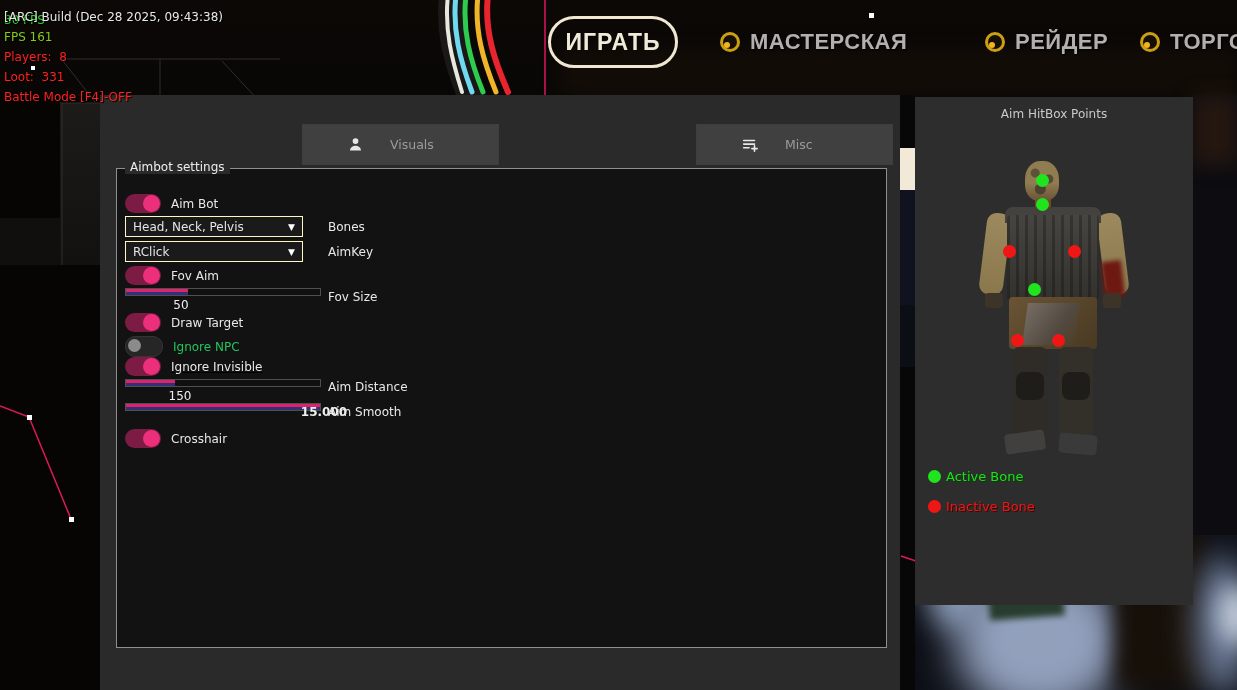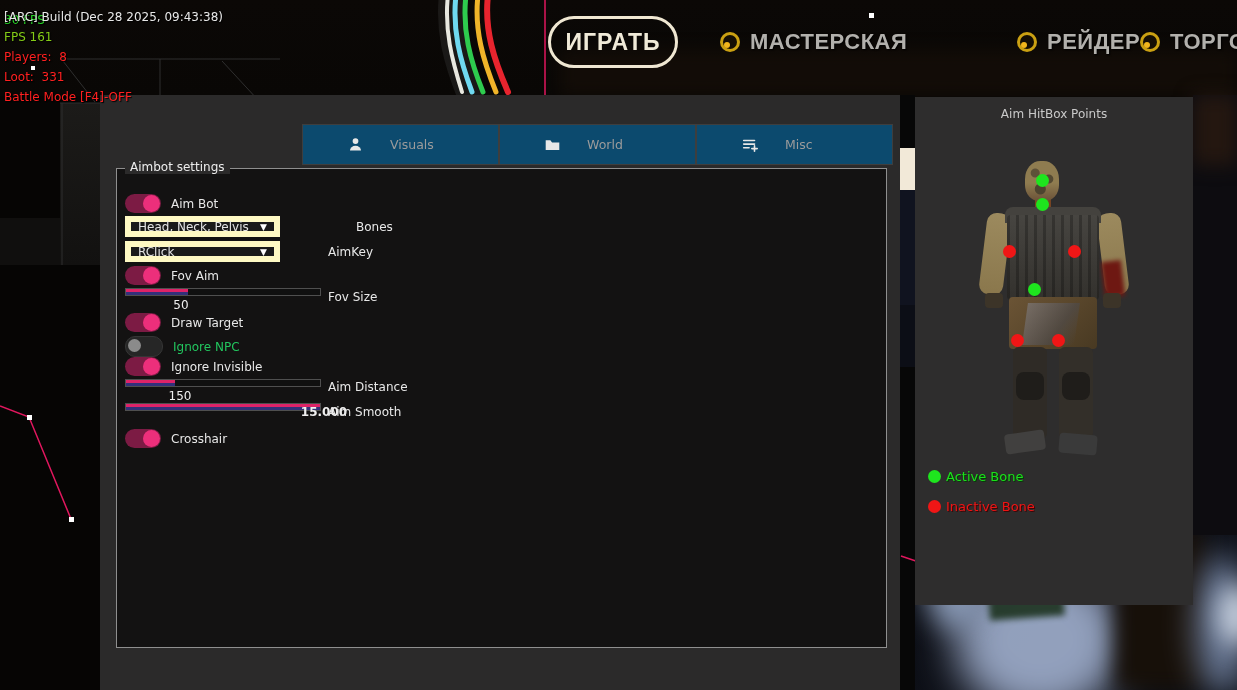--- a/index.html
+++ b/index.html
@@ -40,36 +40,36 @@
      color:#b2b0ac;font:bold 22px "Liberation Sans",sans-serif;letter-spacing:.5px;text-shadow:1px 1px 2px #000;}
   .coin{width:20px;height:20px;border-radius:50%;background:#caa012;position:relative;flex:none;}
   .coin::before{content:"";position:absolute;left:3px;top:3px;width:14px;height:14px;border-radius:50%;background:#140e04;}
   .coin::after{content:"";position:absolute;left:4px;top:10px;width:6px;height:6px;border-radius:50%;background:#f2b61c;}
 
   
   #panel{position:absolute;left:100px;top:95px;width:800px;height:595px;background:#2b2a2a;z-index:10;}
   .tab{position:absolute;top:29px;height:41px;display:flex;align-items:center;box-sizing:border-box;padding-left:44px;gap:26px;cursor:default;}
   .tab .tlabel{font-size:12.5px;color:#9b9b9b;}
   .tab.active .tlabel{color:#eaeaea;}
-  .tab.boxed{background:#0c4a6e;border:1px solid #3e3e3e;}
+  .tab.boxed{background:#404040;border:1px solid #3e3e3e;}
   .tab svg{flex:none;}
 
   #groupbox{position:absolute;left:16px;top:73px;width:769px;height:478px;border:1px solid #8f8f8f;background:#131212;}
   .group-legend{position:absolute;top:-9px;left:8px;background:#2b2a2a;padding:0 5px;font-size:12px;color:#ededed;}
 
   .trow{position:absolute;left:8px;display:flex;align-items:center;gap:10px;}
   .trow .lbl{font-size:12px;color:#e8e8e8;}
   .trow.disabled .lbl{color:#22c55e;}
   .toggle{width:36px;height:19px;border-radius:10px;position:relative;flex:none;}
   .toggle.on{background:#7c1b44;}
   .toggle.on .knob{position:absolute;right:1px;top:1px;width:17px;height:17px;border-radius:50%;background:#ec2f7b;}
   .toggle.off{background:#262626;border:1px solid #353535;}
   .toggle.off .knob{position:absolute;left:2px;top:2px;width:13px;height:13px;border-radius:50%;background:#8b8b8b;}
 
-  .dd{position:absolute;left:8px;width:155px;height:21px;background:#1a1a1a;border:6px solid #fef9c3;
+  .dd{position:absolute;left:8px;width:178px;height:21px;background:#1a1a1a;border:1px solid #fef9c3;
       box-sizing:border-box;display:flex;align-items:center;padding:0 7px;font-size:12px;color:#e4e4e4;}
   .dd .caret{margin-left:auto;font-size:9px;color:#fff;}
   .slabel{position:absolute;left:211px;font-size:12px;color:#e8e8e8;white-space:nowrap;}
   .slider{position:absolute;left:8px;width:196px;height:8px;background:#101010;border:1px solid #4f4f4f;box-sizing:border-box;}
   .slider .fill{height:100%;background:linear-gradient(to bottom,#de2368 0 55%,#33307a 55% 100%);}
   .sval{position:absolute;font-size:12px;color:#efefef;text-align:center;}
 
   
   #hitbox-panel{position:absolute;left:915px;top:97px;width:278px;height:508px;background:#2e2d2d;z-index:10;}
   #hitbox-title{position:absolute;top:10px;left:0;width:100%;text-align:center;font-size:12px;color:#c9c9c9;}
@@ -176,43 +176,37 @@
 <div class="hud-line" style="top:30px;color:#84cc16;">FPS 161</div>
 <div class="hud-line" style="top:50px;color:#ff2020;">Players:  8</div>
 <div class="hud-line" style="top:70px;color:#ff2020;">Loot:  331</div>
 <div class="hud-line" style="top:90px;color:#ff2020;">Battle Mode [F4]-OFF</div>
 
 <div id="play-pill">ИГРАТЬ</div>
 <div class="menu-item" style="left:720px;justify-content:flex-end;">
   <span class="coin"></span>
   <span>МАСТЕРСКАЯ</span>
 </div>
-<div class="menu-item" style="left:1017px;">
+<div class="menu-item" style="left:985px;">
   <span class="coin"></span>
   <span>РЕЙДЕР</span>
 </div>
 <div class="menu-item" style="left:1140px;">
   <span class="coin"></span>
   <span>ТОРГО</span>
 </div>
 
 <div id="panel">
 
   <div class="tab boxed" style="left:202px;width:197px;">
     <svg width="17" height="17" viewBox="0 0 20 20">
       <circle cx="10" cy="6" r="3.4" fill="#e8e8e8"></circle>
       <path d="M3.5,17 a6.5,5.5 0 0 1 13,0 z" fill="#e8e8e8"></path>
     </svg>
     <span class="tlabel">Visuals</span>
-  </div>
-  <div class="tab boxed" style="left:399px;width:197px;">
-    <svg width="17" height="17" viewBox="0 0 20 20">
-      <path d="M2,5 h5.5 l2,2.5 H18 v9 H2 Z" fill="#e8e8e8"></path>
-    </svg>
-    <span class="tlabel">World</span>
   </div>
   <div class="tab boxed" style="left:596px;width:197px;">
     <svg width="18" height="18" viewBox="0 0 20 20">
       <g stroke="#e8e8e8" stroke-width="1.8" stroke-linecap="round">
         <line x1="3" y1="5" x2="15" y2="5"></line>
         <line x1="3" y1="9" x2="15" y2="9"></line>
         <line x1="3" y1="13" x2="9" y2="13"></line>
         <line x1="12" y1="14" x2="18" y2="14"></line>
         <line x1="15" y1="11" x2="15" y2="17"></line>
       </g>
@@ -227,21 +221,21 @@
       <div class="toggle on">
           <div class="knob"></div>
         </div>
       <span class="lbl">Aim Bot</span>
     </div>
 
     <div class="dd" style="top:47px;">
       <span>Head, Neck, Pelvis</span>
       <span class="caret">▼</span>
     </div>
-    <span class="slabel" style="top:51px;margin-left:28px;">Bones</span>
+    <span class="slabel" style="top:51px;">Bones</span>
 
     <div class="dd" style="top:72px;">
       <span>RClick</span>
       <span class="caret">▼</span>
     </div>
     <span class="slabel" style="top:76px;">AimKey</span>
 
     <div class="trow" style="top:97px;">
       <div class="toggle on">
           <div class="knob"></div>
@@ -262,21 +256,21 @@
       <span class="lbl">Draw Target</span>
     </div>
 
     <div class="trow disabled" style="top:167px;">
       <div class="toggle off">
           <div class="knob"></div>
         </div>
       <span class="lbl">Ignore NPC</span>
     </div>
 
-    <div class="trow" style="top:188px;">
+    <div class="trow" style="top:188px;text-decoration:underline;">
       <div class="toggle on">
           <div class="knob"></div>
         </div>
       <span class="lbl">Ignore Invisible</span>
     </div>
 
     <div class="slider" style="top:210px;">
       <div class="fill" style="width: 25%;"></div>
     </div>
     <div class="sval" style="top:220px;left:43px;width:40px;">150</div>

